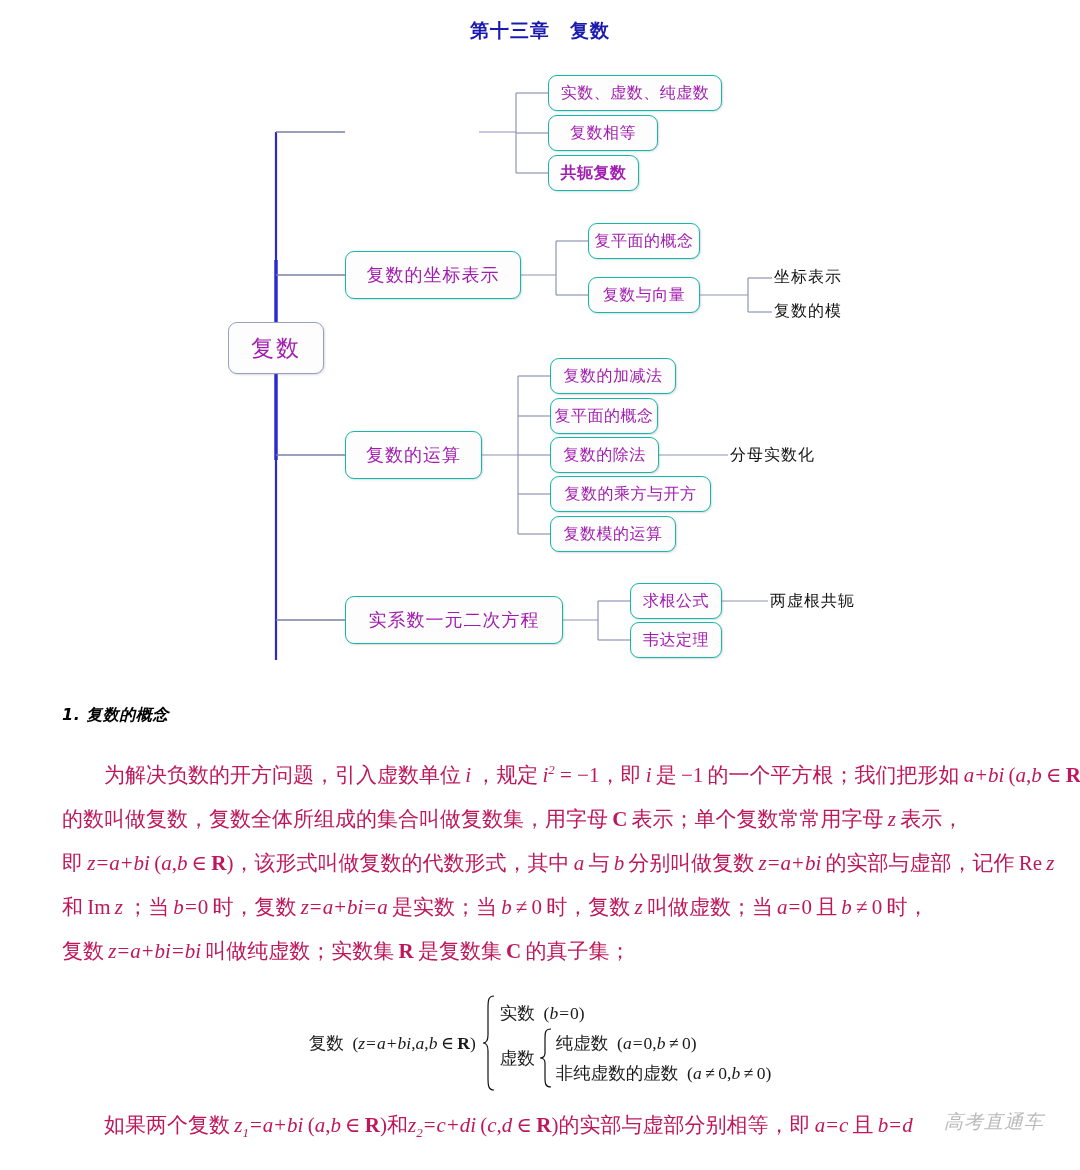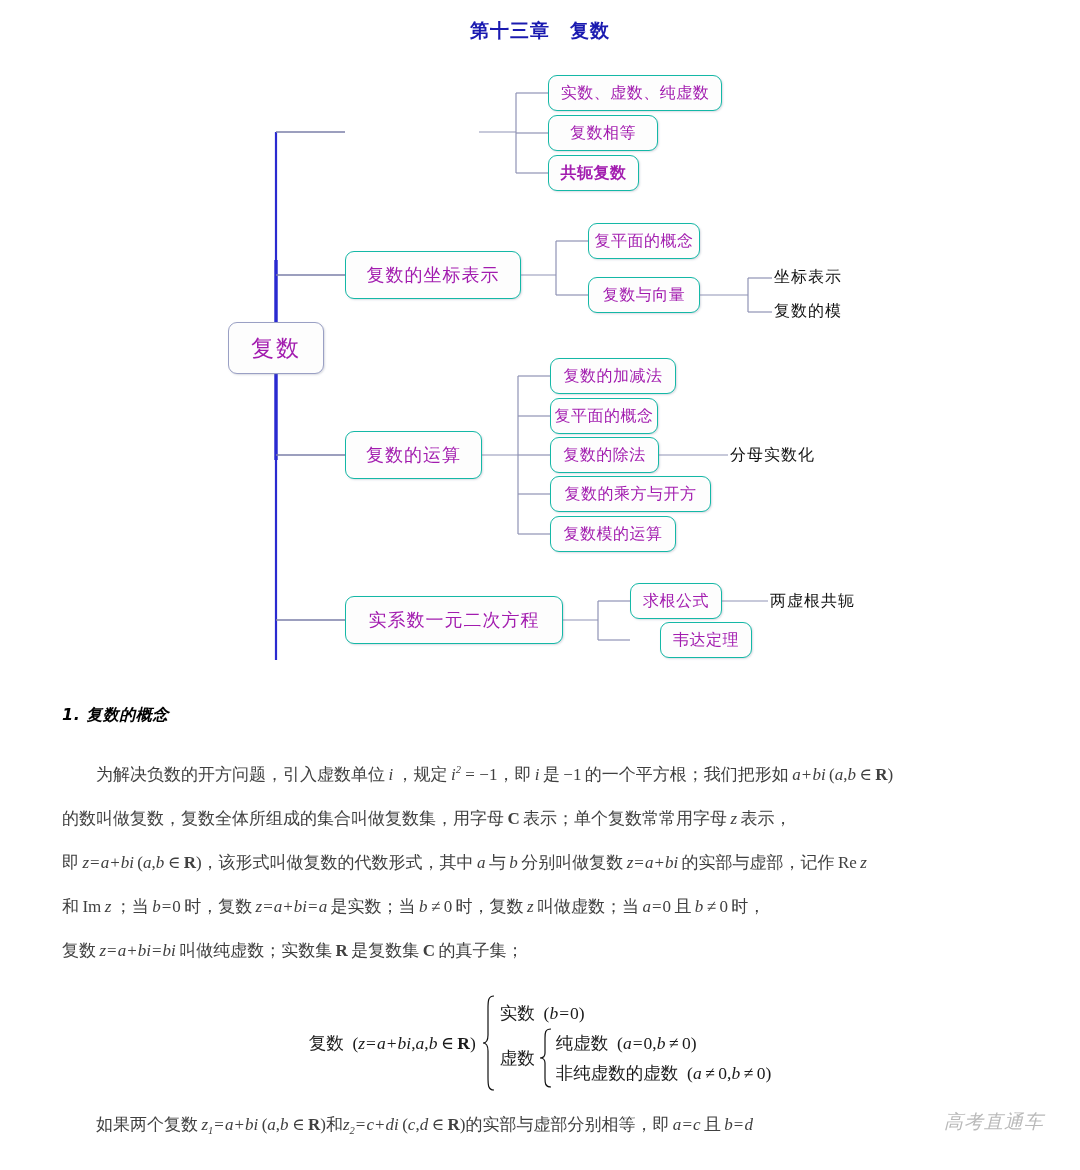--- a/index.html
+++ b/index.html
@@ -93,23 +93,23 @@
     color: #000000;
     letter-spacing: 0.5px;
     font-style: italic;
   }
 
   .prose {
     position: absolute;
     left: 62px;
     top: 748px;
     width: 975px;
-    font-size: 17px;
+    font-size: 21px;
     line-height: 44px;
-    color: #404040;
+    color: #be185d;
   }
   .prose p {
     margin: 0;
     white-space: nowrap;
   }
   .prose p.indent { text-indent: 2em; }
 
   i.v { font-style: italic; font-family: "Liberation Serif", "DejaVu Serif", serif; }
   .bb { font-weight: bold; font-family: "Liberation Serif","DejaVu Serif",serif; }
   sup.pw { font-size: 0.62em; vertical-align: super; font-style: italic; }
@@ -277,21 +277,21 @@
   <div class="node l2" style="left:550px; top:456px; width:126px; height:36px;">
     <span>复数模的运算</span>
   </div>
 
   <div class="node l2" style="left:630px; top:523px; width:92px; height:36px;">
     <span>求根公式</span>
   </div>
   <div class="leaf-text" style="left:770px; top:531px;">
     <span>两虚根共轭</span>
   </div>
-  <div class="node l2" style="left:660px; top:562px; width:92px; height:36px;">
+  <div class="node l2" style="left:630px; top:562px; width:92px; height:36px;">
     <span>韦达定理</span>
   </div>
 </div>
 
 <div class="section-heading">1. 复数的概念</div>
 
 <div class="prose">
   <p class="indent">为解决负数的开方问题，引入虚数单位<i class="v"> i </i>，规定<i class="v"> i</i><sup class="pw">2</sup><span class="op"> = </span>−1，即<i class="v"> i </i>是 −1 的一个平方根；我们把形如<i class="v"> a</i><span class="op">+</span><i class="v">bi </i>(<i class="v">a</i>,<i class="v">b</i> ∈ <span class="bb">R</span>)</p>
   <p>的数叫做复数，复数全体所组成的集合叫做复数集，用字母<span class="bb"> C </span>表示；单个复数常常用字母<i class="v"> z </i>表示，</p>
   <p>即<i class="v"> z</i><span class="op">=</span><i class="v">a</i><span class="op">+</span><i class="v">bi </i>(<i class="v">a</i>,<i class="v">b</i> ∈ <span class="bb">R</span>)，该形式叫做复数的代数形式，其中<i class="v"> a </i>与<i class="v"> b </i>分别叫做复数<i class="v"> z</i><span class="op">=</span><i class="v">a</i><span class="op">+</span><i class="v">bi </i>的实部与虚部，记作 Re<i class="v"> z</i></p>

